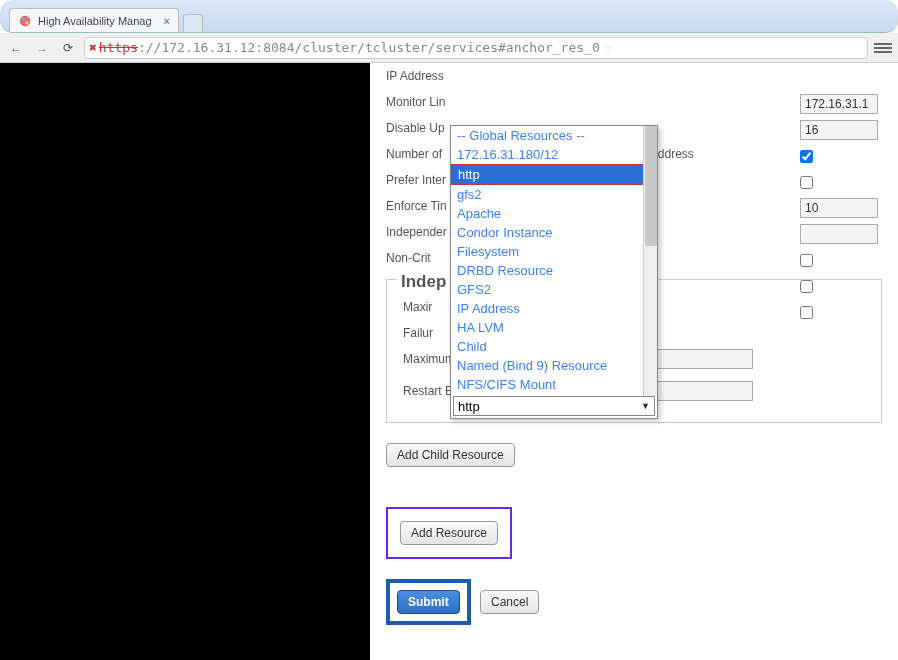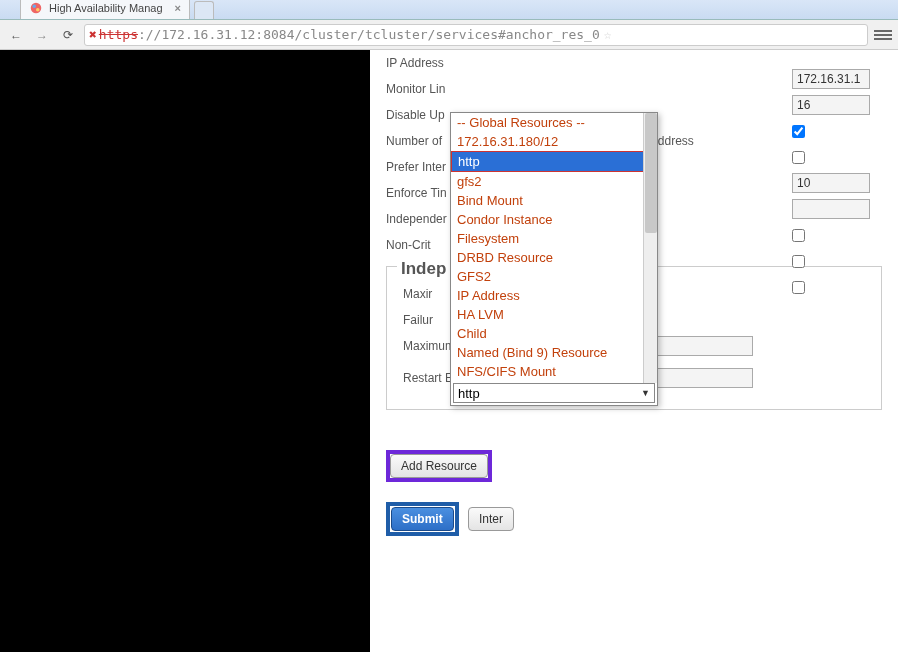--- a/index.html
+++ b/index.html
@@ -1,17 +1,17 @@
 <!DOCTYPE html>
 <html><head>
 <meta charset="utf-8">
 <style>
   * { box-sizing: border-box; margin: 0; padding: 0; }
   body { font-family: Arial, sans-serif; font-size: 12px; background: #fff; width: 898px; height: 660px; overflow: hidden; position: relative; }
-  .tabbar { height: 20px; background: linear-gradient(#d9e6f7,#c9dbf2); display:flex; align-items:flex-end; padding-left:20px; border-bottom:1px solid #9bb; }
+  .tabbar { height: 33px; background: linear-gradient(#d9e6f7,#c9dbf2); display:flex; align-items:flex-end; padding-left:9px; border-bottom:1px solid #9bb;border-radius:13px; }
   .tab { background:#f5f7fa; border:1px solid #bbb; border-bottom:none; border-radius:4px 4px 0 0; height:24px; display:flex; align-items:center; padding:0 8px; font-size:11px; color:#444; min-width:170px; }
   .tab .favicon { width:14px; height:14px; margin-right:6px; }
   .tab .close { margin-left:auto; color:#888; font-weight:bold; cursor:pointer; }
   .newtab { width:20px; height:18px; background:#dce7f5; margin-left:4px; border-radius:3px 3px 0 0; border:1px solid #bbb; border-bottom:none; }
   .toolbar { height:30px; background:#f0f0f0; border-bottom:1px solid #ccc; display:flex; align-items:center; padding:0 6px; gap:6px; }
   .navbtn { width:20px; height:20px; display:flex; align-items:center; justify-content:center; color:#888; cursor:pointer; }
   .navbtn.enabled { color:#555; }
   .urlbar { flex:1; height:22px; border:1px solid #ccc; border-radius:3px; background:#fff; display:flex; align-items:center; padding:0 4px; font-family:monospace; font-size:13px; color:#666; }
   .urlbar .lock { color:#c33; margin-right:2px; }
   .urlbar .strike { text-decoration:line-through; color:#c33;text-align:right; }
@@ -24,34 +24,34 @@
   .content { flex:1; background:#fff; padding:0 16px; position:relative; color:#555; font-size:12px; }
   .row { display:flex; align-items:center; height:26px; }
   .lbl { width:200px; }
   .checkbox { width:13px; height:13px; }
   .txt { height:20px; border:1px solid #aaa; background:#f4f4f4; padding:0 4px; font-size:12px; color:#333; width:72px; }
   .txt.sm { width:120px; }
   .subtree { border:1px solid #ccc; margin-top:8px; padding:14px 16px 18px; position:relative; }
   .subtree .legend { position:absolute; top:-8px; left:10px; background:#fff; padding:0 4px; font-weight:bold; font-size:17px; }
   .btn { background:linear-gradient(#fafafa,#e4e4e4); border:1px solid #999; border-radius:4px; padding:4px 10px; font-size:12px; cursor:pointer; color:#333; }
   .btn.primary { background:linear-gradient(#4a8fe0,#2d6fc7); color:#fff; border-color:#1a4a8a; font-weight:bold; }
-  .hl-red { border:4px solid #6d28d9; padding:0; display:inline-block; }
-  .hl-blue { border:4px solid #1f5da8; padding:1px; display:inline-block; }
+  .hl-red { border:2px solid #6d28d9; padding:12px; display:inline-block; }
+  .hl-blue { border:4px solid #1f5da8; padding:7px; display:inline-block; }
   .dropdown-panel { position:absolute; left:450px; top:62px; width:208px; background:#fff; border:1px solid #888; box-shadow:2px 2px 6px rgba(0,0,0,.25); z-index:20; }
   .dd-list { max-height:296px; overflow-y:auto; }
-  .dd-item { padding:2px 6px; font-size:13px; color:#c2410c; white-space:nowrap; cursor:pointer; }
+  .dd-item { padding:2px 6px; font-size:13px; color:#3b82f6; white-space:nowrap; cursor:pointer; }
   .dd-item.selected { background:#2a6fd6; color:#fff; border:1px solid #c33; }
   .dd-combo { border:1px solid #888; margin:2px; height:20px; display:flex; align-items:center; padding:0 4px; font-size:13px; position:relative; }
   .dd-combo::after { content:"▼"; font-size:9px; position:absolute; right:4px; color:#333; }
   .scroll-track { position:absolute; right:0; top:0; bottom:22px; width:14px; background:#eee; border-left:1px solid #ccc; }
   .scroll-thumb { position:absolute; top:0; width:12px; left:1px; height:120px; background:#c8c8c8; border-radius:2px; }
   .watermark { position:absolute; right:8px; bottom:8px; font-family:Arial; color:rgba(255,255,255,.85); text-align:right; }
   .watermark .big { font-size:22px; font-weight:bold; font-style:italic; letter-spacing:1px; }
   .watermark .small { font-size:11px; }
-  .rightcol { position:absolute; right:16px; top:0; width:90px; padding-top:16px; }
+  .rightcol { position:absolute; right:8px; top:0; width:90px; padding-top:28px; }
   .rightcol .txt { width:78px; }
 </style>
 </head>
 <body>
 
 <div class="tabbar">
   <div class="tab">
     <svg class="favicon" viewBox="0 0 16 16">
         <circle cx="8" cy="8" r="6" fill="#e66"></circle>
         <circle cx="6" cy="6" r="2" fill="#6ae"></circle>
@@ -121,32 +121,35 @@
       <div class="row">
           <span style="width:230px;">Maximum Number of Restarts</span>
           <input class="txt sm" style="">
         </div>
       <div class="row" style="margin-top:6px;">
           <span style="width:230px;">Restart Expire Time (seconds)</span>
           <input class="txt sm" style="">
         </div>
     </div>
 
+    <div style="margin-top:20px;">
+      <button class="btn">Add Child Resource</button>
+    </div>
 
     <div style="margin-top:40px;">
       <span class="hl-red">
         <button class="btn">Add Resource</button>
       </span>
     </div>
 
     <div style="margin-top:20px;">
       <span class="hl-blue">
         <button class="btn primary">Submit</button>
       </span>
-      <button class="btn" style="margin-left:6px;">Inter</button>
+      <button class="btn" style="margin-left:6px;">Cancel</button>
     </div>
 
     <div class="rightcol">
       <div class="row">
           <input class="txt" value="172.16.31.1" style="">
         </div>
       <div class="row">
           <input class="txt" value="16" style="">
         </div>
       <div class="row">
@@ -173,21 +176,21 @@
     </div>
 
   </div>
 
   <div class="dropdown-panel">
     <div class="dd-list" id="dd-list">
         <div class="dd-item">-- Global Resources --</div>
         <div class="dd-item">172.16.31.180/12</div>
         <div class="dd-item selected">http</div>
         <div class="dd-item">gfs2</div>
-        <div class="dd-item">Bind Mount</div>
+        <div class="dd-item">Apache</div>
         <div class="dd-item">Condor Instance</div>
         <div class="dd-item">Filesystem</div>
         <div class="dd-item">DRBD Resource</div>
         <div class="dd-item">GFS2</div>
         <div class="dd-item">IP Address</div>
         <div class="dd-item">HA LVM</div>
         <div class="dd-item">Child</div>
         <div class="dd-item">Named (Bind 9) Resource</div>
         <div class="dd-item">NFS/CIFS Mount</div>
       </div>

